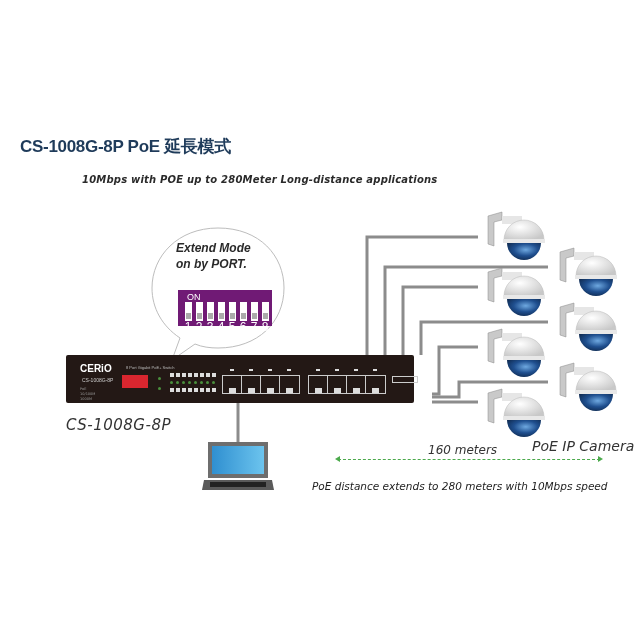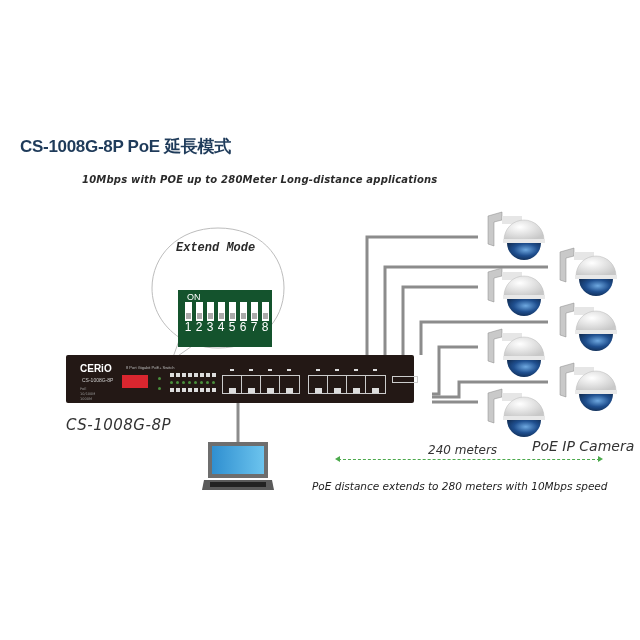--- a/index.html
+++ b/index.html
@@ -1,22 +1,22 @@
 <!DOCTYPE html>
 <html><head>
 <meta charset="utf-8">
 <style>
   html, body { margin:0; padding:0; background:#ffffff; }
   body { width:640px; height:640px; position:relative; overflow:hidden; font-family:"DejaVu Sans", sans-serif; }
   .abs { position:absolute; }
   #title { left:20px; top:135px; font-family:"Liberation Sans", sans-serif; font-weight:bold; font-size:17px; color:#1f3b5a; letter-spacing:-0.3px; white-space:nowrap; }
   #subtitle { left:82px; top:174px; font-family:"DejaVu Sans", sans-serif; font-style:italic; font-weight:bold; font-size:10px; color:#2a2a2a; white-space:nowrap; letter-spacing:0.2px; }
   #bubble { left:150px; top:226px; width:136px; height:130px; }
-  #bubble-text { left:176px; top:240px; width:110px; font-family:Liberation Mono, monospace; font-style:italic; font-weight:bold; font-size:12px; line-height:16px; color:#2a2a2a; }
-  #dip { left:178px; top:290px; width:94px; height:57px; background:#14532d; }
+  #bubble-text { left:176px; top:240px; width:110px; font-family:Liberation Sans, sans-serif; font-style:italic; font-weight:bold; font-size:12px; line-height:16px; color:#2a2a2a; }
+  #dip { left:178px; top:290px; width:94px; height:36px; background:#701a75; }
   #dip .on { position:absolute; left:9px; top:2px; font-size:9px; color:#fff; font-family:"Liberation Sans", sans-serif; }
   #dip .sw { position:absolute; top:12px; width:7px; height:19px; background:#fff; }
   #dip .sw::after { content:""; position:absolute; left:1px; top:11px; width:5px; height:6px; background:#aaa; }
   #dip .num { position:absolute; top:30px; width:10px; text-align:center; font-size:12px; color:#fff; font-family:"Liberation Sans", sans-serif; }
   #switch { left:66px; top:355px; width:348px; height:48px; background:#231815; border-radius:2px; }
   #switch-label { left:66px; top:416px; font-family:"DejaVu Sans", sans-serif; font-style:italic; font-size:15px; color:#333; letter-spacing:0.5px; }
   .logo { position:absolute; left:14px; top:8px; color:#fff; font-weight:bold; font-size:10px; font-family:"Liberation Sans", sans-serif; }
   .model-small { position:absolute; left:16px; top:22px; color:#ccc; font-size:5px; font-family:"Liberation Sans", sans-serif; }
   .product { position:absolute; left:60px; top:10px; color:#bbb; font-size:4px; font-family:"Liberation Sans", sans-serif; }
   .led-legend { position:absolute; left:14px; color:#999; font-size:3.5px; }
@@ -52,20 +52,21 @@
     <polyline points="432,402 478,402"></polyline>
     <polyline points="238,403 238,443"></polyline>
   </g>
 </svg>
 
 <svg id="bubble" class="abs" viewBox="0 0 136 130">
   <path d="M68,2 C110,2 134,30 134,62 C134,96 108,122 68,122 C60,122 52,121 45,118 L22,134 L30,112 C12,100 2,82 2,62 C2,30 28,2 68,2 Z" fill="#ffffff" stroke="#bdbdbd" stroke-width="1"></path>
 </svg>
 <div id="bubble-text" class="abs">
   <div>Extend Mode</div>
+  <div>on by PORT.</div>
 </div>
 <div id="dip" class="abs">
   <span class="on">ON</span>
   <span class="sw" style="left:7px"></span>
   <span class="sw" style="left:18px"></span>
   <span class="sw" style="left:29px"></span>
   <span class="sw" style="left:40px"></span>
   <span class="sw" style="left:51px"></span>
   <span class="sw" style="left:62px"></span>
   <span class="sw" style="left:73px"></span>
@@ -171,18 +172,18 @@
   <use href="#cam" x="488" y="216"></use>
   <use href="#cam" x="488" y="272"></use>
   <use href="#cam" x="488" y="333"></use>
   <use href="#cam" x="488" y="393"></use>
   <use href="#cam" x="560" y="252"></use>
   <use href="#cam" x="560" y="307"></use>
   <use href="#cam" x="560" y="367"></use>
 </svg>
 
 <div id="camera-label" class="abs">PoE IP Camera</div>
-<div id="distance-label" class="abs">240 meters</div>
+<div id="distance-label" class="abs">160 meters</div>
 <div id="range-line" class="abs">
   <span class="arrow-l"></span>
   <span class="arrow-r"></span>
 </div>
 <div id="footnote" class="abs">PoE distance extends to 280 meters with 10Mbps speed</div>
 
 </body></html>

